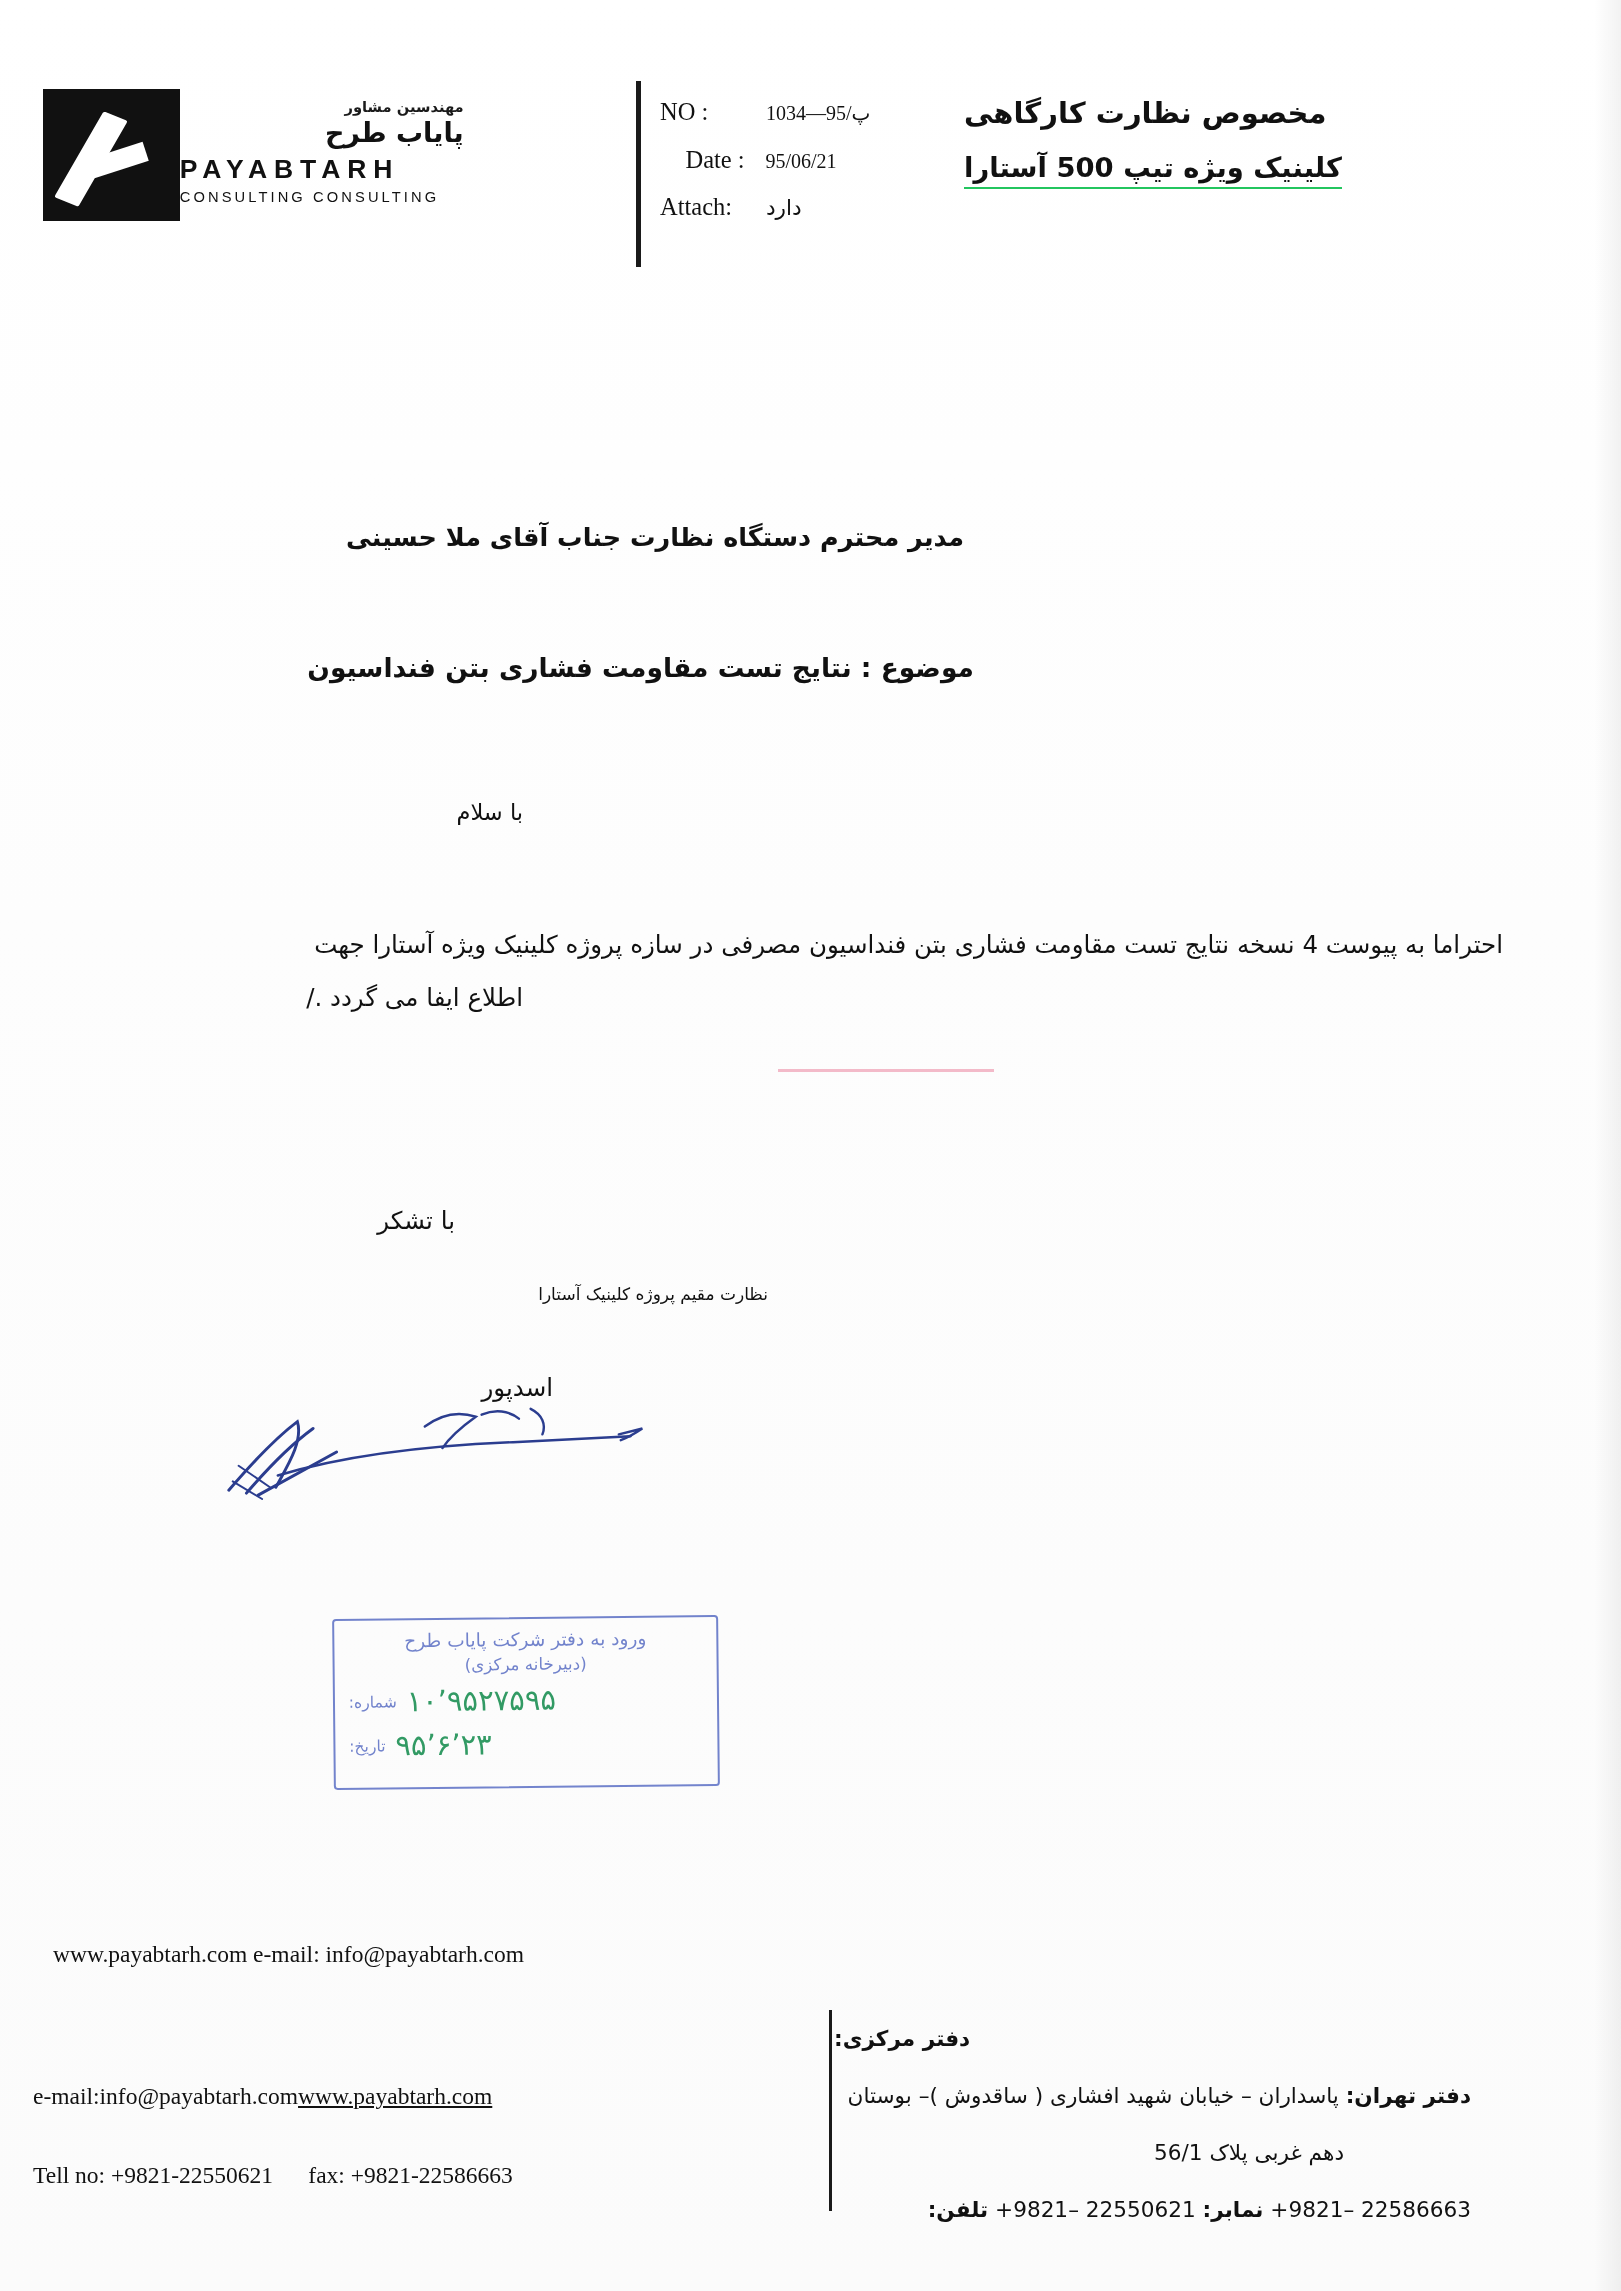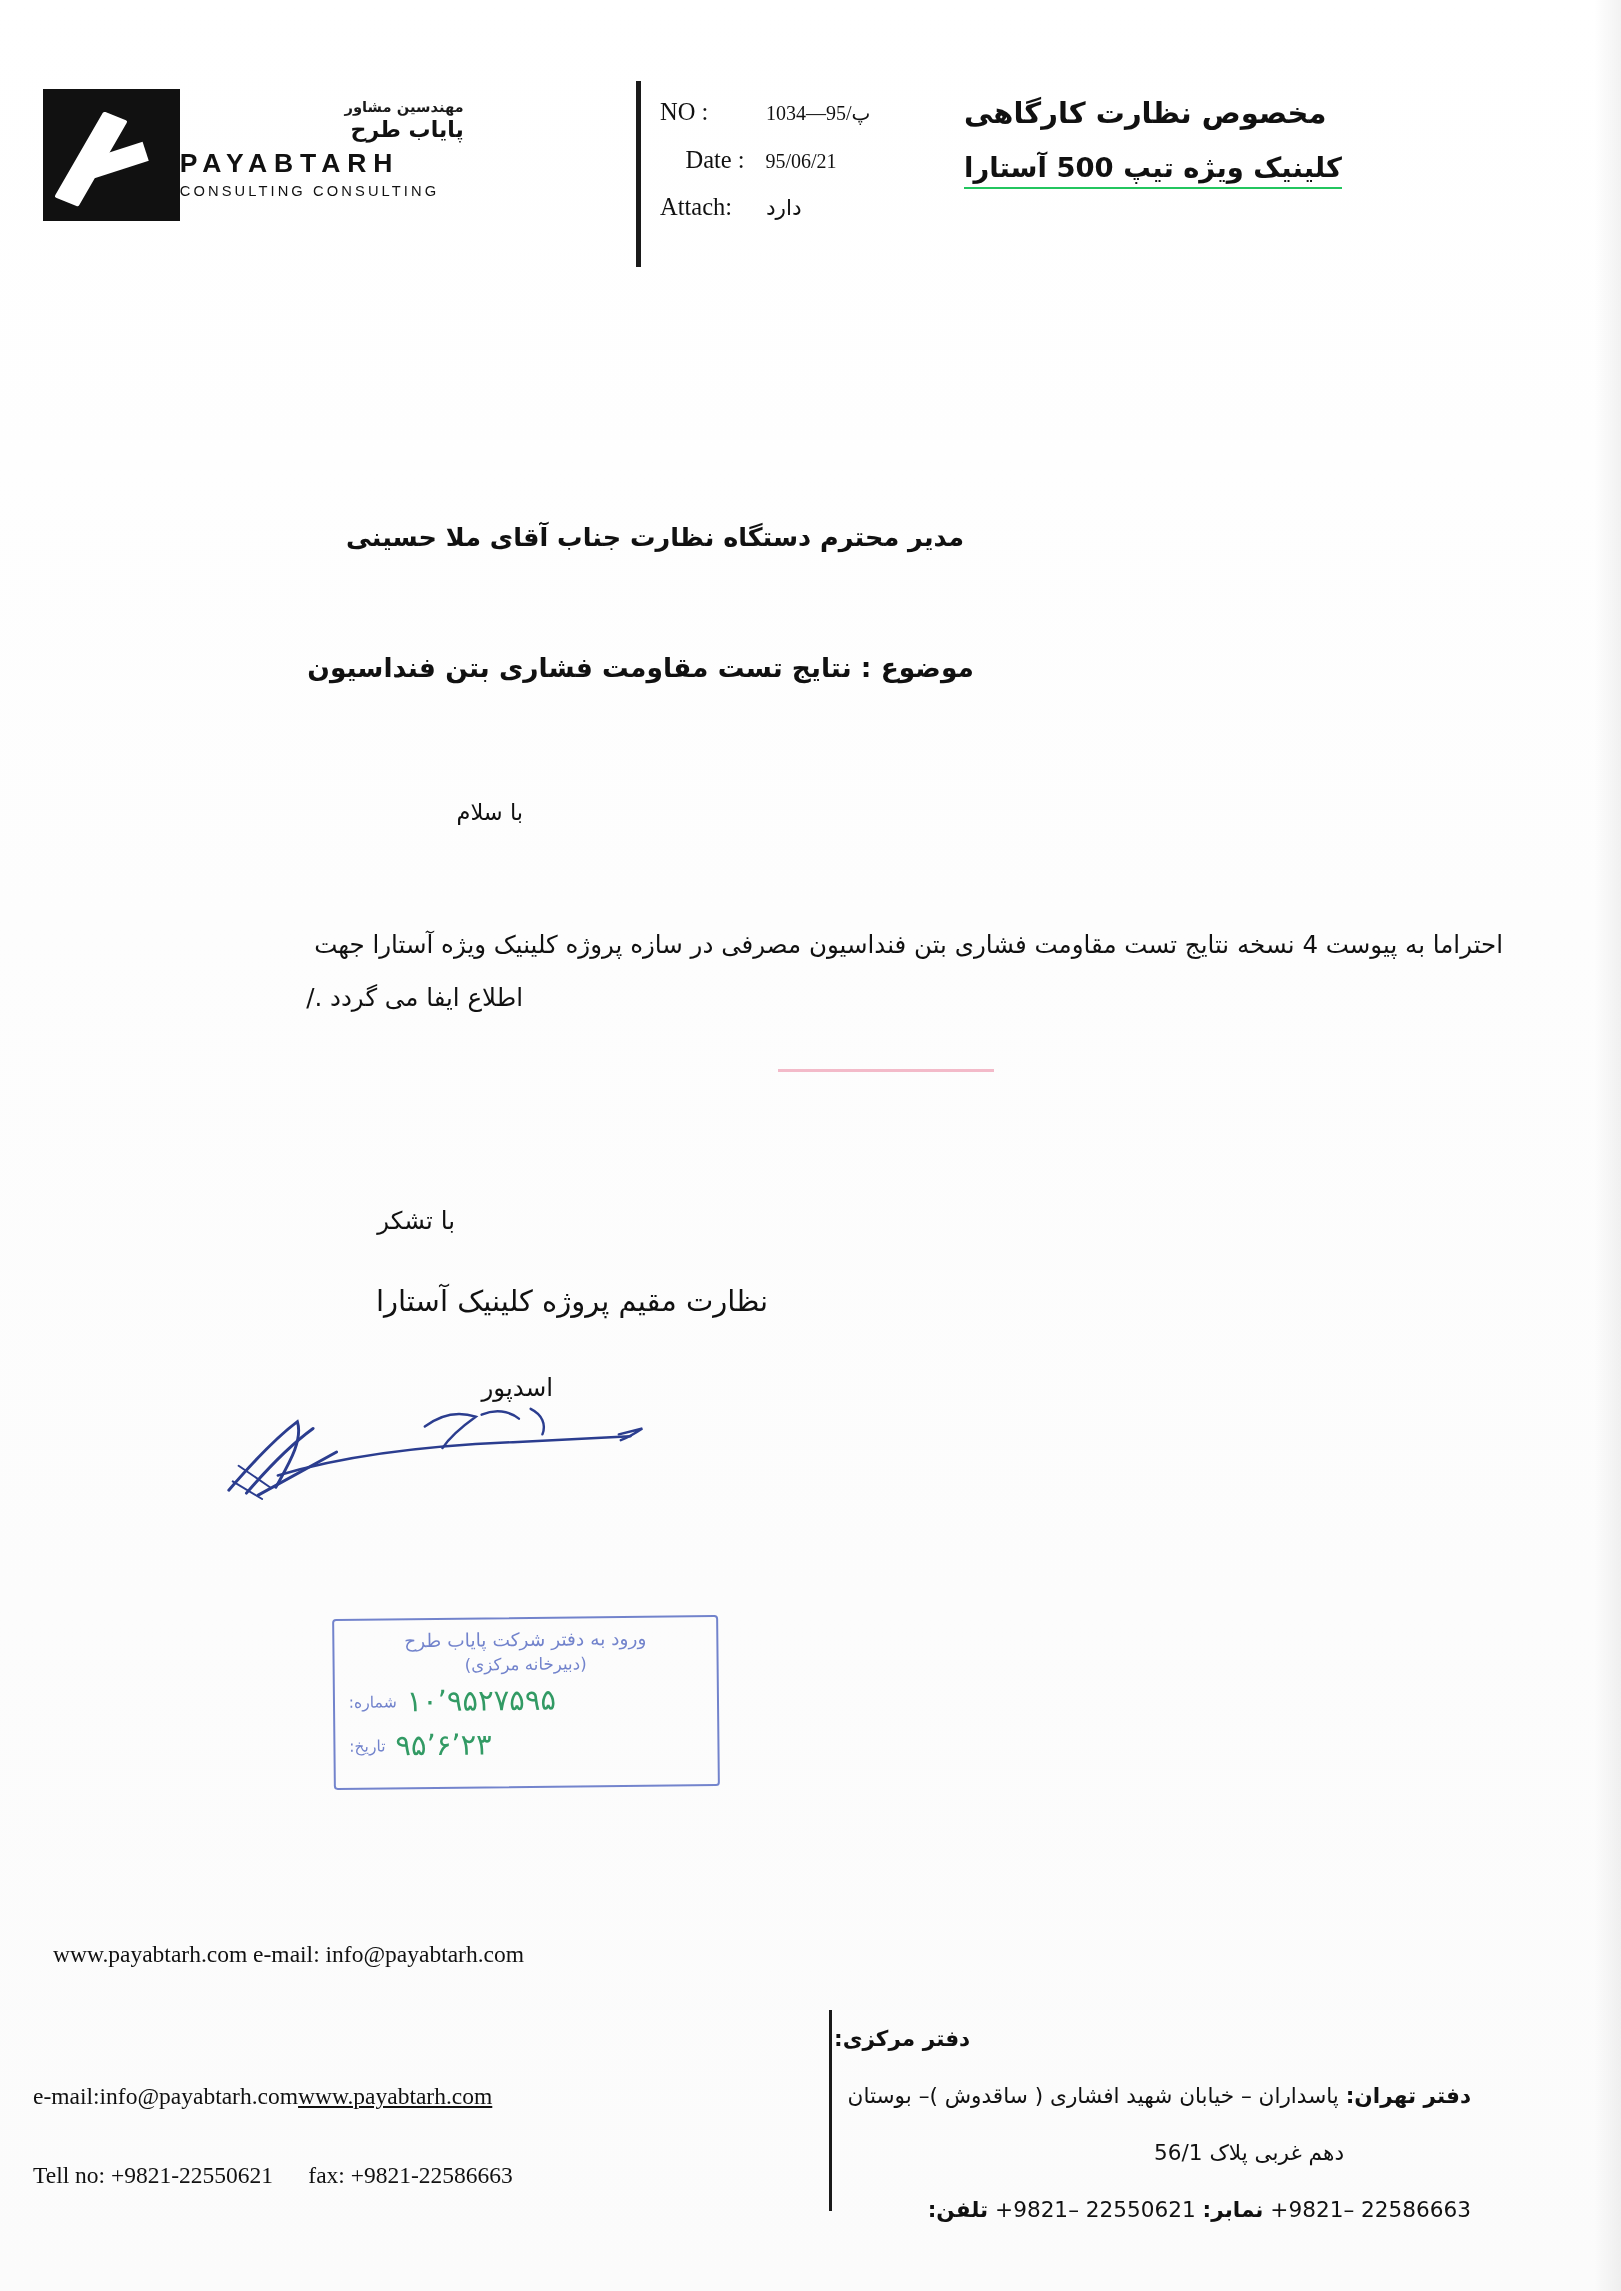--- a/index.html
+++ b/index.html
@@ -76,21 +76,21 @@
     padding-top: 9.8px;
     width: 284px;
   }
   .logo-text .t1 {
     font-size: 14.7px;
     letter-spacing: 1px;
     color: #1a1a1a;
     font-weight: 700;
   }
   .logo-text .t2 {
-    font-size: 22px;
+    font-size: 27px;
     font-weight: 700;
     color: #111;
     margin-top: 2px;
     letter-spacing: 1px;
   }
   .logo-text .t3 {
     font-size: 26.5px;
     font-weight: 700;
     letter-spacing: 6.9px;
     direction: ltr;
@@ -236,21 +236,21 @@
   .thanks {
     position: absolute;
     top: 745px;
     right: 1166px;
     font-size: 24.5px;
   }
   .signoff {
     position: absolute;
     top: 823px;
     right: 853px;
-    font-size: 29px;
+    font-size: 17px;
   }
   .signer {
     position: absolute;
     top: 912px;
     right: 1068px;
     font-size: 24.5px;
   }
 
   
   .sig {

